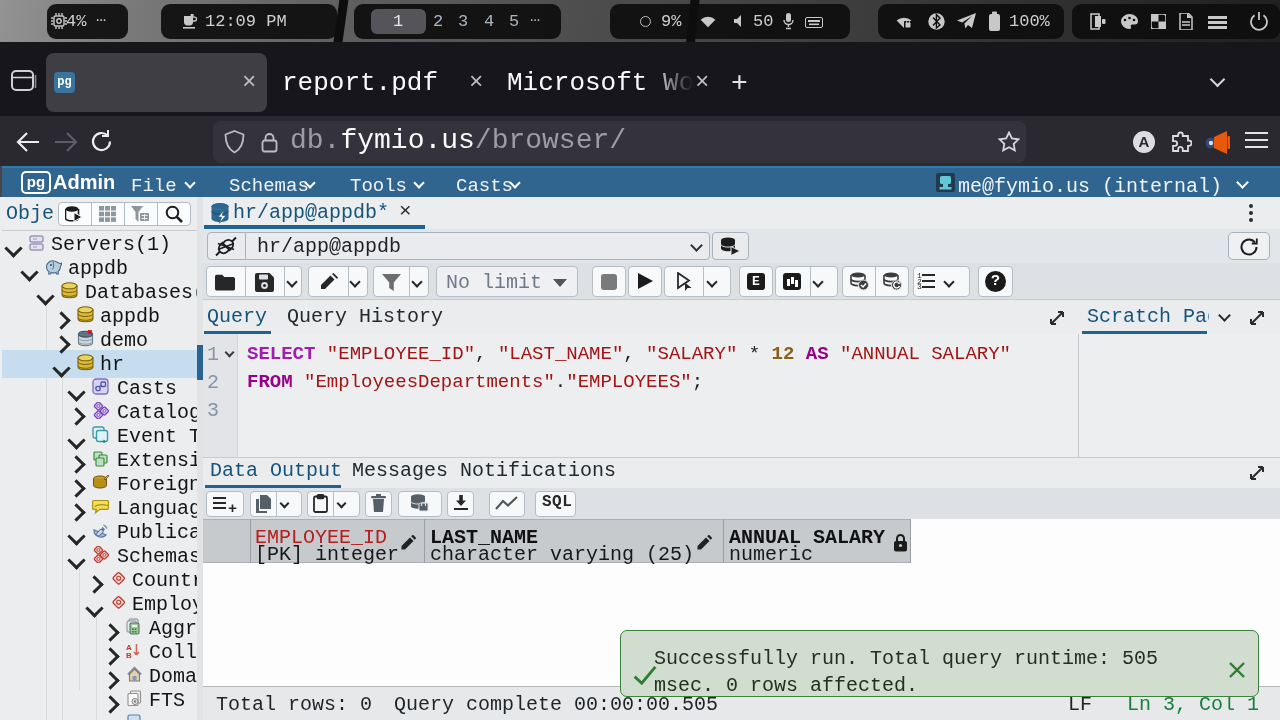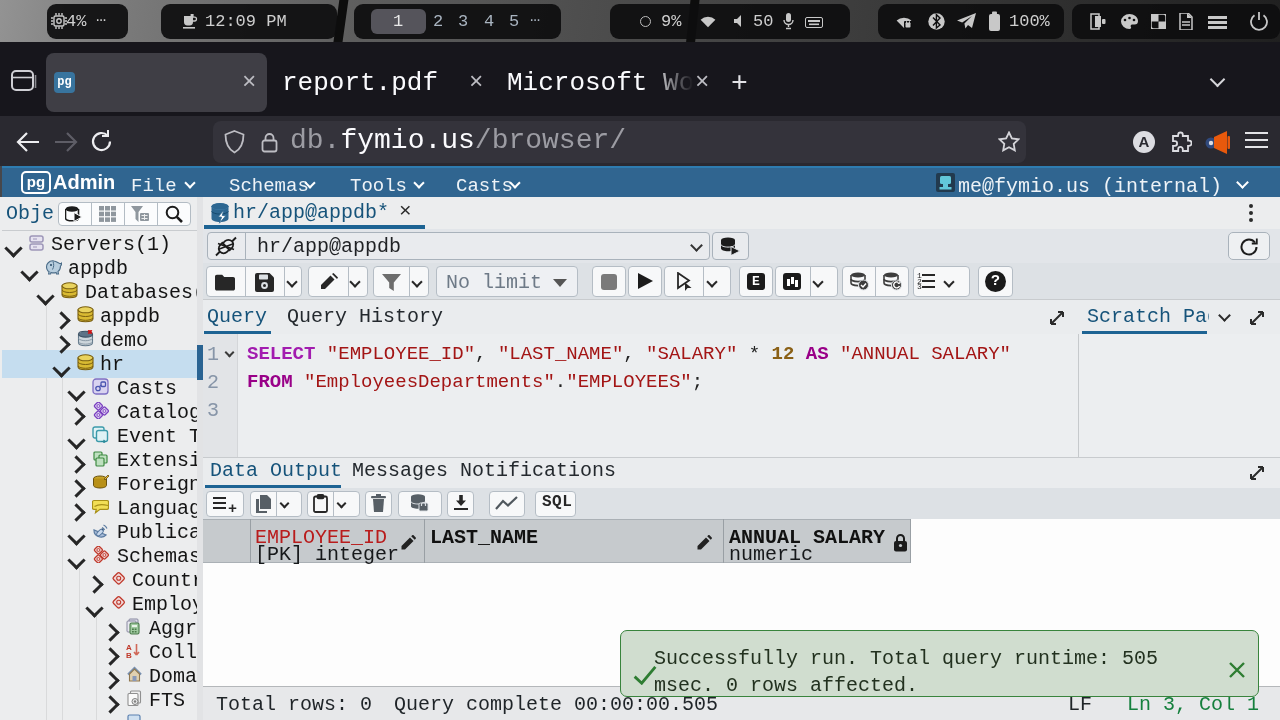--- a/index.html
+++ b/index.html
@@ -653,20 +653,21 @@
   <div class="abs" style="left:221px;top:0;width:1px;height:44px;background:#999fa4"></div>
   <div class="abs" style="left:520px;top:0;width:1px;height:44px;background:#999fa4"></div>
   <div class="abs" style="left:707px;top:0;width:1px;height:44px;background:#999fa4"></div>
   <div class="abs" style="left:52px;top:7px;font-weight:normal;color:#b91c1c;white-space:pre">EMPLOYEE_ID</div>
   <div class="abs" style="left:52px;top:24px;color:#16181a;white-space:pre">[PK] integer</div>
   <svg class="abs" style="left:196px;top:16px" width="17" height="17" viewBox="0 0 17 17" fill="#222">
             <path d="M11 2.5 14.5 6 6 14.5H2.5V11z"></path>
             <path d="M12.2 1.3l1-1c.4-.4 1-.4 1.4 0l2.1 2.1c.4.4.4 1 0 1.4l-1 1z"></path>
           </svg>
   <div class="abs" style="left:227px;top:7px;font-weight:bold;color:#111;white-space:pre">LAST_NAME</div>
+  <div class="abs" style="left:227px;top:24px;color:#16181a;white-space:pre">character varying (25)</div>
   <svg class="abs" style="left:492px;top:16px" width="17" height="17" viewBox="0 0 17 17" fill="#222">
             <path d="M11 2.5 14.5 6 6 14.5H2.5V11z"></path>
             <path d="M12.2 1.3l1-1c.4-.4 1-.4 1.4 0l2.1 2.1c.4.4.4 1 0 1.4l-1 1z"></path>
           </svg>
   <div class="abs" style="left:526px;top:7px;font-weight:bold;color:#111;white-space:pre">ANNUAL SALARY</div>
   <div class="abs" style="left:526px;top:24px;color:#16181a;white-space:pre">numeric</div>
   <svg class="abs" style="left:690px;top:14px" width="15" height="19" viewBox="0 0 15 19">
             <rect x="1" y="8" width="13" height="10.5" rx="2" fill="#1b1b1b"></rect>
             <path d="M4 8V5.5a3.5 3.5 0 0 1 7 0V8" fill="none" stroke="#1b1b1b" stroke-width="2"></path>
             <circle cx="7.5" cy="12.5" r="1.6" fill="#c6cacd"></circle>

